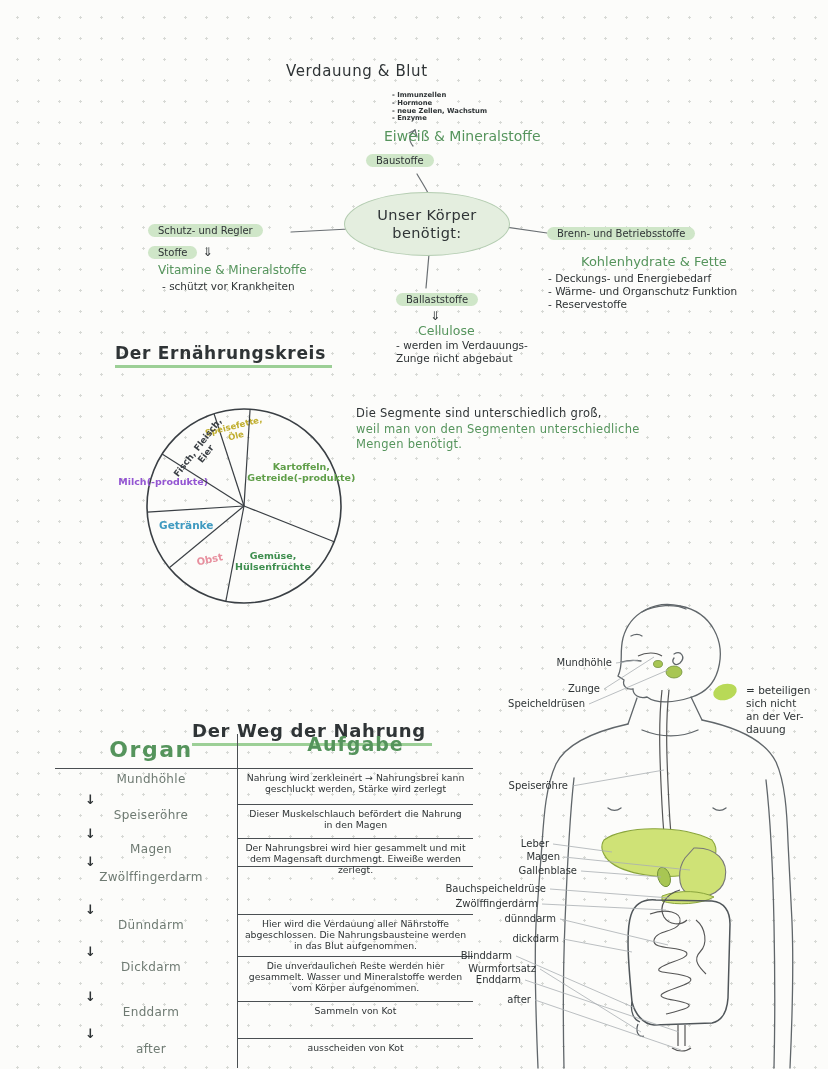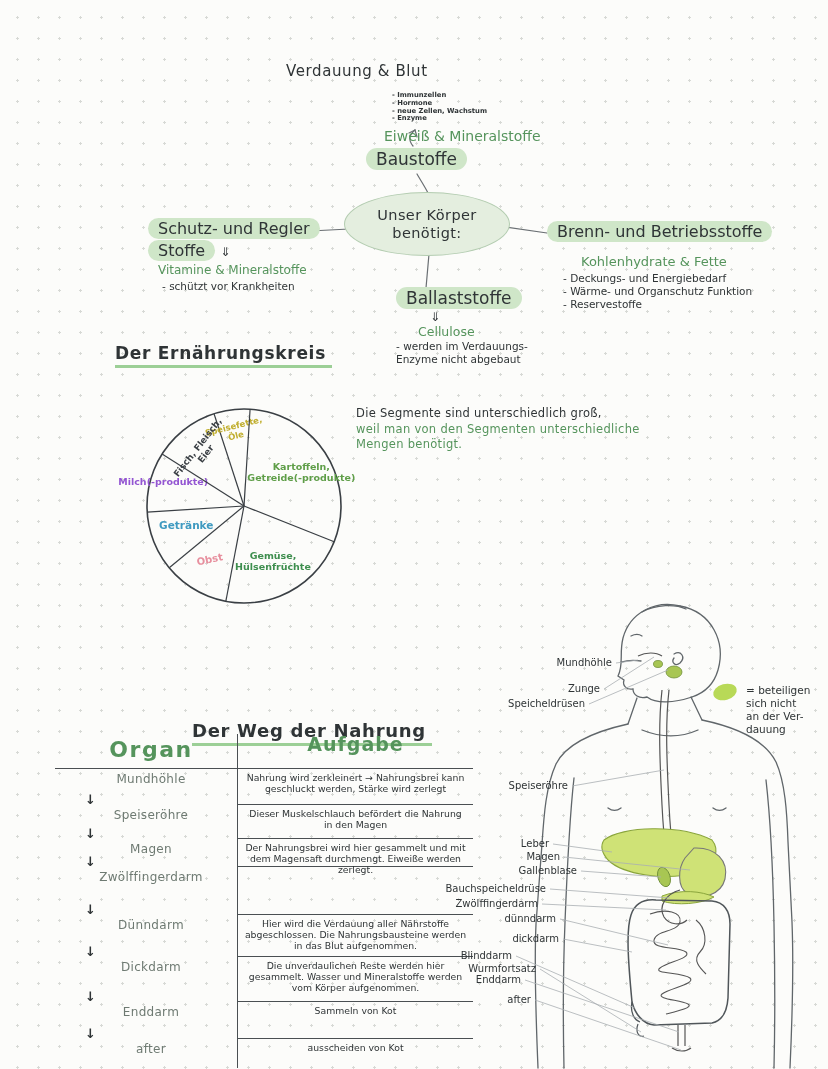--- a/index.html
+++ b/index.html
@@ -7,22 +7,22 @@
     background-image:radial-gradient(circle,#d7d9d5 1.1px,transparent 1.4px);
     background-size:21px 21px;background-position:7px 7px;
     font-family:"DejaVu Sans","Liberation Sans",sans-serif;color:#2f3436;overflow:hidden;}
   .abs{position:absolute;}
   .green{color:#55945c;}
   .hl{background:#cfe6c8;border-radius:12px;padding:1px 10px;}
   .title-row{position:absolute;left:196px;top:13px;display:flex;gap:26px;}
   .title-row .hl{font-size:29px;letter-spacing:1.5px;padding:2px 18px;border-radius:20px;font-weight:600;}
   .subtitle{position:absolute;left:286px;top:62px;font-size:15px;letter-spacing:.6px;}
   .tiny{font-size:6.8px;line-height:7.8px;font-weight:600;}
-  .node{font-size:17px;}
-  .sm{font-size:16px;}
+  .node{font-size:10px;}
+  .sm{font-size:10px;}
   .darr{font-size:12px;color:#2f3436;}
   .notes{font-size:10.5px;line-height:13px;margin-top:3px;}
   .center-ellipse{left:344px;top:192px;width:164px;height:62px;background:#e4eedf;
     border:1.4px solid #b3ccb0;border-radius:50%;display:flex;flex-direction:column;
     align-items:center;justify-content:center;font-size:14.5px;line-height:18px;letter-spacing:.4px;text-align:right;}
   .section-h{position:absolute;display:inline-block;border-bottom:3.5px solid #9ccf96;
     padding:0 6px 2px 0;letter-spacing:.7px;font-weight:600;margin-left:18px;}
   #pie-svg,#anatomy-svg,#connector-svg{overflow:visible;}
   #connector-svg{position:absolute;left:0;top:0;pointer-events:none;}
   
@@ -82,34 +82,34 @@
     </div>
     <div class="green" style="font-size:12px;margin:3px 0 0 10px">Vitamine &amp; Mineralstoffe</div>
     <div id="schutz-notes" class="notes" style="margin-left:14px">
         <div>- schützt vor Krankheiten</div>
       </div>
   </div>
 
   <div class="abs" style="left:547px;top:222px">
     <span class="hl node sm">Brenn- und Betriebsstoffe</span>
     <div class="green" style="font-size:13px;margin:13px 0 3px 34px">Kohlenhydrate &amp; Fette</div>
-    <div id="brenn-notes" class="notes" style="margin-left:16px">
+    <div id="brenn-notes" class="notes" style="margin-left:1px">
         <div>- Deckungs- und Energiebedarf</div>
         <div>- Wärme- und Organschutz Funktion</div>
         <div>- Reservestoffe</div>
       </div>
   </div>
 
   <div class="abs" style="left:396px;top:288px">
     <span class="hl node">Ballaststoffe</span>
     <div class="darr" style="margin:2px 0 0 34px">⇓</div>
     <div class="green" style="font-size:12.5px;margin-left:22px">Cellulose</div>
     <div id="ballast-notes" class="notes" style="margin-top:1px">
         <div>- werden im Verdauungs-</div>
-        <div>Enzyme nicht abgebaut</div>
+        <div>Zunge nicht abgebaut</div>
       </div>
   </div>
 
   <div class="section-h" style="left:97px;top:343px;font-size:17px">Der Ernährungskreis</div>
 
   <svg id="pie-svg" class="abs" style="left:142px;top:404px" width="204" height="204" viewBox="0 0 204 204">
       <circle cx="102" cy="102" r="97" fill="none" stroke="#3a3f44" stroke-width="1.6"></circle>
       <line x1="102" y1="102" x2="72.0253515456301" y2="9.747517919370111" stroke="#3a3f44" stroke-width="1.2"></line>
       <text x="92.27414107540999" y="25.01189917799651" fill="#c0ae2e" font-size="8.5" text-anchor="middle" transform="rotate(-14 92.27414107540999 25.01189917799651)" font-weight="600"><tspan x="92.27414107540999" dy="0">Speisefette,</tspan><tspan x="92.27414107540999" dy="1.15em">Öle</tspan></text>
       <line x1="102" y1="102" x2="108.0906803943434" y2="5.191407342457666" stroke="#3a3f44" stroke-width="1.2"></line>

